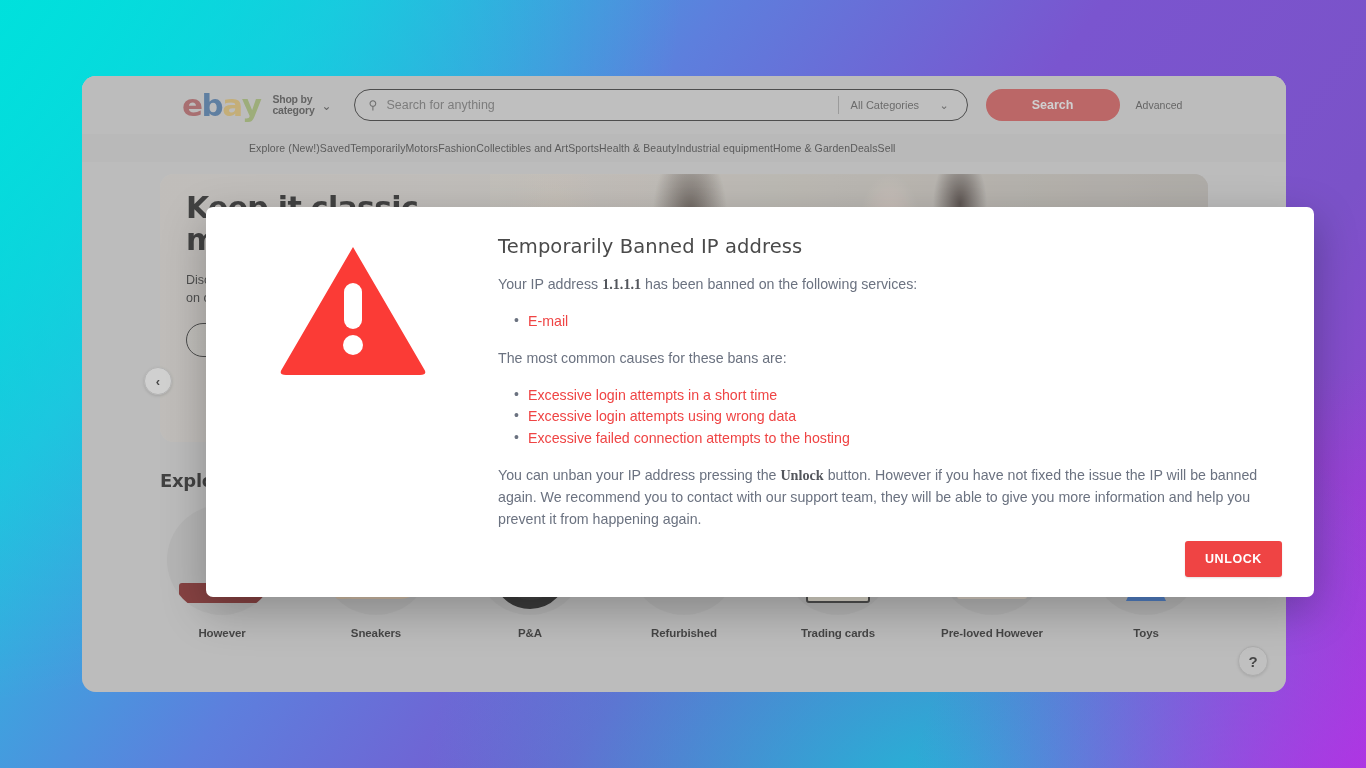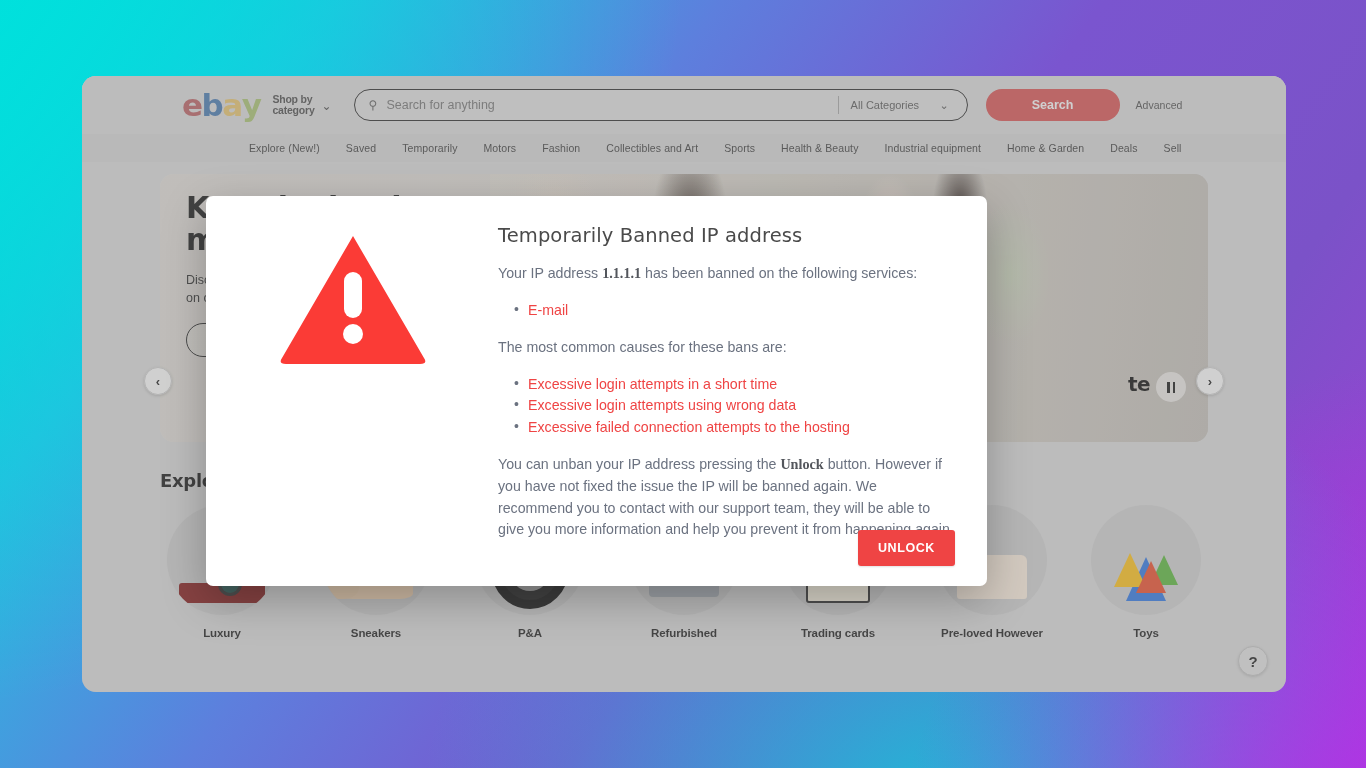--- a/index.html
+++ b/index.html
@@ -101,21 +101,20 @@
     filter: saturate(0.7);
   }
   .advanced { margin-left: 16px; font-size: 10.5px; color: #4d4d4d; }
 
   
   .ebay-nav {
     height: 28px;
     background: #c4c4c4;
     display: flex;
     align-items: center;
-    gap: 26px;
     padding-left: 167px;
     font-size: 10.5px;
     color: #3c3c3c;
     font-weight: 500;
     letter-spacing: 0.1px;
   }
 
   
   .hero-area { position: relative; padding: 12px 78px 0 78px; }
   .hero {
@@ -244,22 +243,22 @@
     display: flex; align-items: center; justify-content: center;
     font-size: 15px; font-weight: 700; color: #1f1f1f;
     box-shadow: 0 1px 3px rgba(0,0,0,0.15);
   }
 
   
   #scrim { position: absolute; inset: 0; background: rgba(160,160,160,0.30); }
 
   #modal {
     position: absolute;
-    left: 206px; top: 196px;
-    width: 781px; height: 390px;
+    left: 206px; top: 207px;
+    width: 1108px; height: 390px;
     background: #fff;
     border-radius: 7px;
     box-shadow: 0 14px 44px rgba(0,0,0,0.26);
     display: flex;
     padding: 24px 32px 20px 32px;
   }
   .modal-left {
     width: 230px;
     display: flex; align-items: flex-start; justify-content: center;
     padding-top: 12px;
@@ -383,21 +382,21 @@
       <div class="car-arrow right">›</div>
     </div>
 
     <div class="explore">
       <div class="explore-title">Explore popular categories</div>
       <div class="cat-row">
         <div class="cat-item">
           <div class="cat-circle">
               <span class="thumb t-luxury"></span>
             </div>
-          <div class="cat-label">Luxury</div>
+          <div class="cat-label">However</div>
         </div>
         <div class="cat-item">
           <div class="cat-circle">
               <span class="thumb t-sneak"></span>
             </div>
           <div class="cat-label">Sneakers</div>
         </div>
         <div class="cat-item">
           <div class="cat-circle">
               <span class="thumb t-pa"></span>

